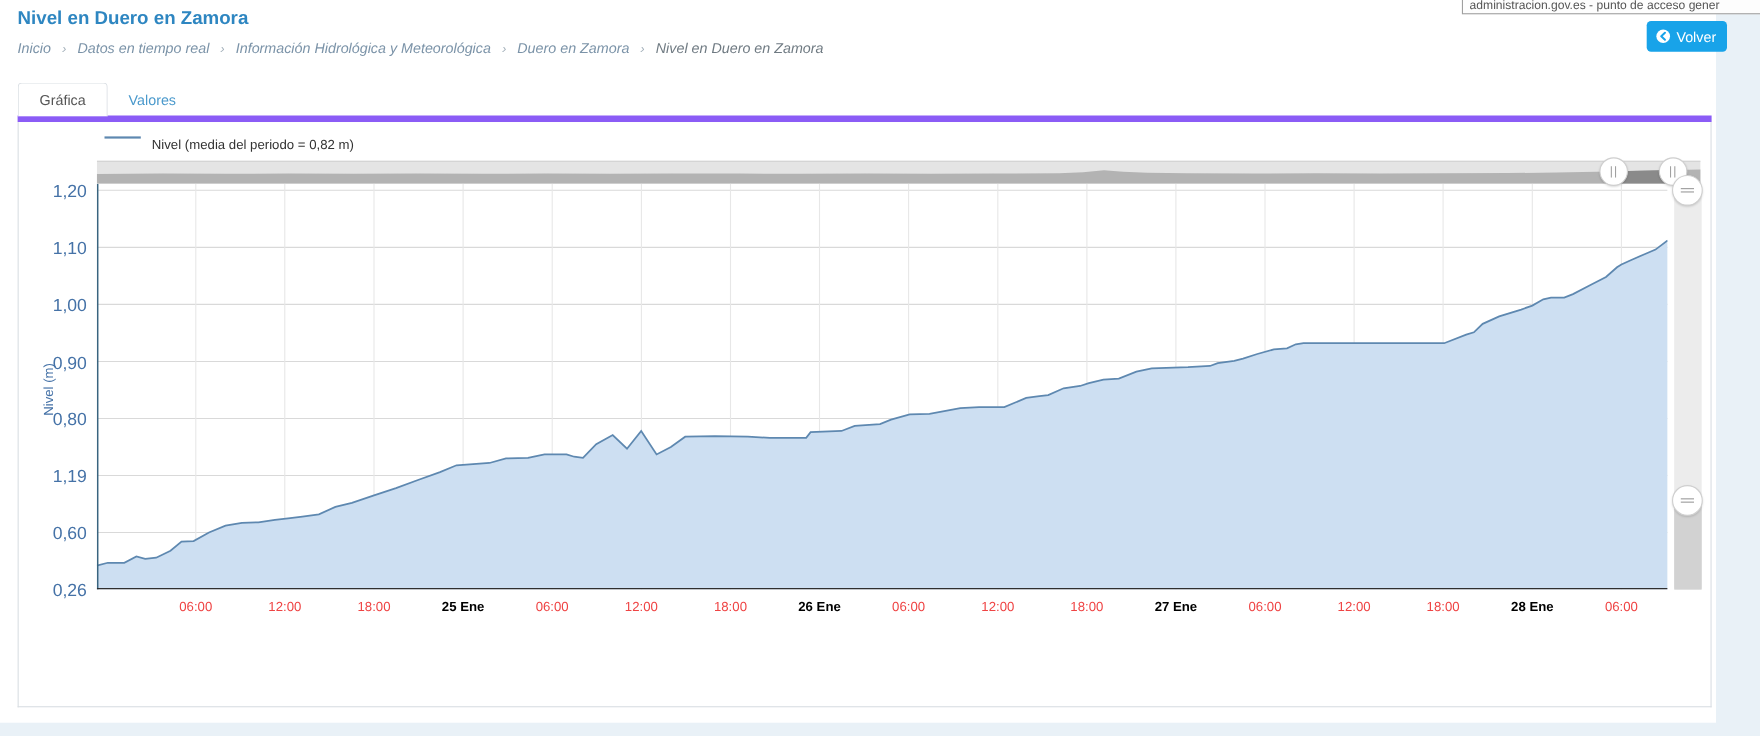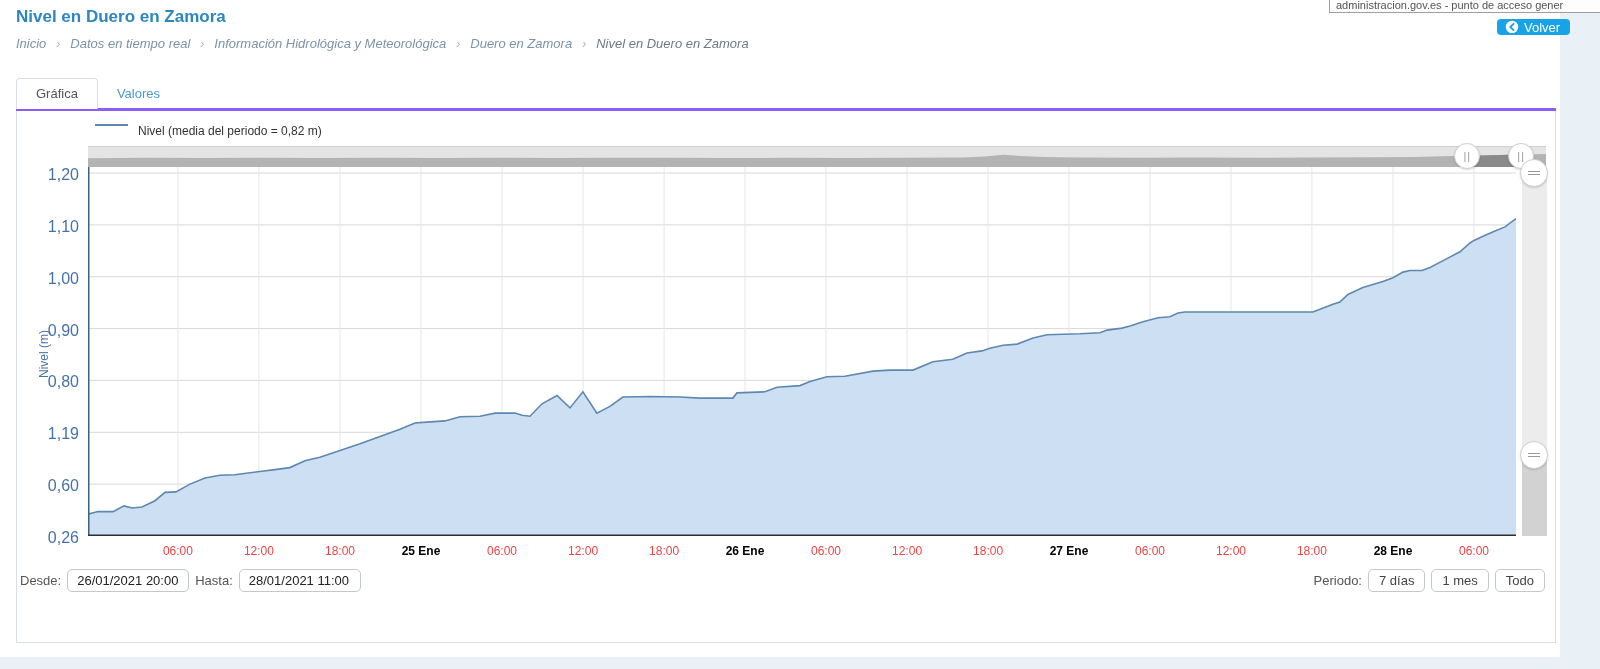--- a/index.html
+++ b/index.html
@@ -10,25 +10,25 @@
 
   .page-title { position:absolute; left:16px; top:7px; font-size:17px; font-weight:600; color:#2e86c1; }
   .breadcrumb { position:absolute; left:16px; top:36px; font-size:13px; color:#7b93a8; display:flex; align-items:center;font-style:italic; }
   .breadcrumb .crumb { color:#7b93a8; }
   .breadcrumb .crumb.last { color:#6f7a82; }
   .breadcrumb .sep { color:#a3b0ba; margin:0 10px; font-size:12px; }
 
   .tooltip-box { position:absolute; left:1329px; top:-11px; width:284px; height:24px; background:#fdfdfd;
     border:1px solid #9f9f9f; font-size:11px; color:#555; padding:9px 6px 0 6px; white-space:nowrap; overflow:hidden; z-index:30; }
 
-  .volver-btn { position:absolute; left:1497px; top:19px; height:16px; padding:0 10px 0 8px; background:#18a3e9;
+  .volver-btn { position:absolute; left:1497px; top:19px; height:28px; padding:0 10px 0 8px; background:#18a3e9;
     border:none; border-radius:4px; color:#fff; font-size:13px; display:flex; align-items:center; gap:5px; cursor:pointer; }
 
   .tabs { position:absolute; left:16px; top:81px; width:1540px; height:30px; display:flex; align-items:flex-end;
-    border-bottom:3px solid #8b5cf6; }
+    border-bottom:6px solid #8b5cf6; }
   .tab { font-size:13px; padding:7px 19px; cursor:pointer; }
   .tab.active { background:#fff; color:#555; border:1px solid #d9dee3; border-bottom:1px solid #fff;
     border-radius:4px 4px 0 0; margin-bottom:-1px; }
   .tab.inactive { color:#4a99cc; }
 
   .panel { position:absolute; left:16px; top:111px; width:1540px; height:532px; background:#fff;
     border:1px solid #d9dee3; border-top:none; }
 
   .legend { position:absolute; left:78px; top:13px; display:flex; gap:10px; }
   .legend-line { width:33px; height:0; border-top:2px solid #5e88b0; }
@@ -186,31 +186,17 @@
             </div>
         </div>
         <div class="v-handle" id="v-h2" style="top: 273.82px;">
           <div class="bars">
               <div></div>
               <div></div>
             </div>
         </div>
       </div>
 
-      <div class="controls">
-        <div class="ctrl-group">
-          <span>Desde:</span>
-          <input class="date-input" value="26/01/2021 20:00" style="">
-          <span>Hasta:</span>
-          <input class="date-input" value="28/01/2021 11:00" style="">
-        </div>
-        <div class="ctrl-group" id="period-group">
-          <span>Periodo:</span>
-        <button class="period-btn">7 días</button>
-            <button class="period-btn">1 mes</button>
-            <button class="period-btn">Todo</button>
-          </div>
-      </div>
     </div>
   </div>
 
   <div class="tooltip-box">administracion.gov.es - punto de acceso gener</div>
 </div>
 
 </body></html>

